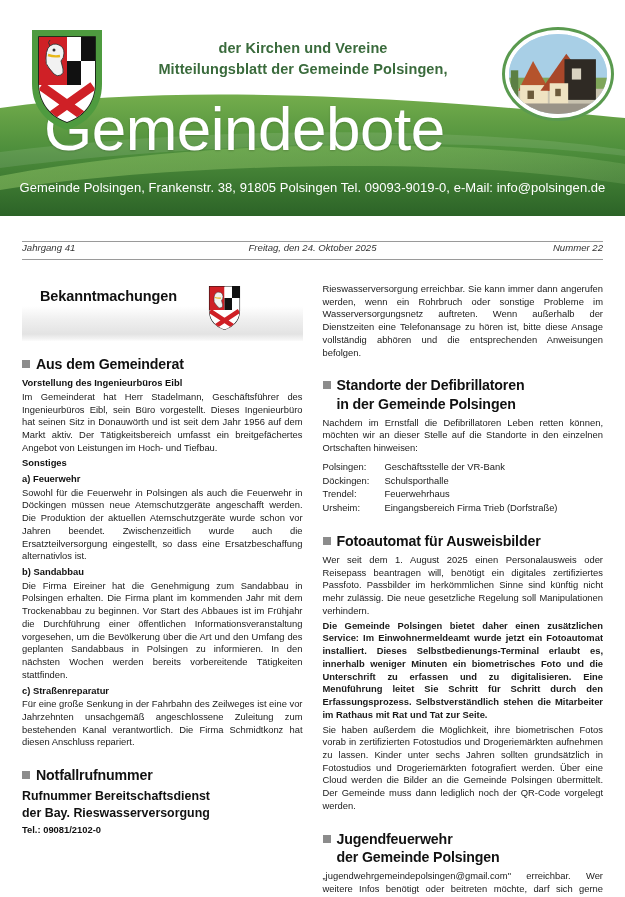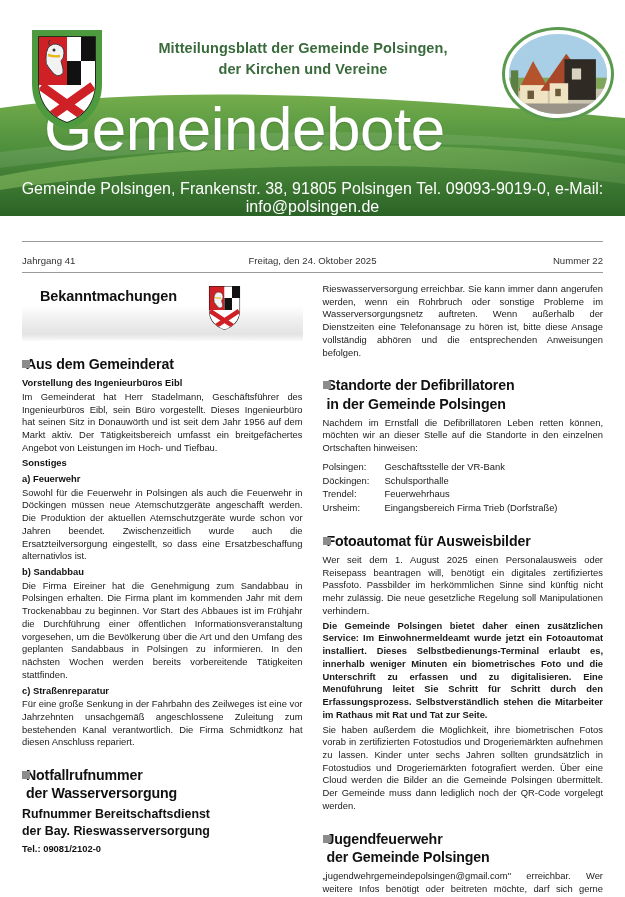--- a/index.html
+++ b/index.html
@@ -71,37 +71,38 @@
     font-weight: 400;
     color: #ffffff;
     letter-spacing: -0.5px;
     font-family: "Liberation Sans", sans-serif;
     text-shadow: 0 1px 2px rgba(0,0,0,0.18);
   }
   .banner-address {
     position: absolute;
     left: 0; right: 0; top: 88px;
     text-align: center;
-    font-size: 16px;
+    font-size: 13px;
     color: #ffffff;
     letter-spacing: 0.05px;
   }
 
   
   .issuebar {
     position: relative;
     margin: 0 22px;
-    padding: 13px 0 6px;
+    padding: 0 0 6px;
     border-top: 1px solid #9a9a9a;
     border-bottom: 1px solid #9a9a9a;
     display: flex;
     align-items: center;
     font-size: 9.6px;
     color: #333;
     margin-top: 9px;
+    font-style: italic;
   }
   .issuebar .left { flex: 1 1 0; text-align: left; }
   .issuebar .center { flex: 1 1 0; text-align: center; }
   .issuebar .right { flex: 1 1 0; text-align: right; }
 
   
   .columns {
     position: absolute;
     left: 0; top: 283px;
     width: 625px; height: 614px;
@@ -143,21 +144,21 @@
     z-index: 3;
   }
 
   h2.sec {
     font-size: 14.2px;
     font-weight: 700;
     line-height: 1.28;
     color: #111;
     margin: 0 0 4px 0;
     letter-spacing: -0.15px;
-    padding-left: 4px;
+    padding-left: 14px;
     position: relative;
   }
   h2.sec::before {
     content: "";
     position: absolute;
     left: 0; top: 5px;
     width: 8px; height: 8px;
     background: #8c8c8c;
   }
   h2.sec.spaced { margin-top: 17px; }
@@ -222,22 +223,22 @@
             <path d="M18 20 q5 -6 11 -3 q5 2 5 8 q0 5 -3 8 l2 8 q1 4 -2 6 q-4 2 -7 -1 l-5 -6 q-4 -4 -3 -10 q0 -6 2 -10 z" fill="#f2f2f2" stroke="#333" stroke-width="0.9"></path>
             <circle cx="24" cy="22" r="1.5" fill="#333"></circle>
             <path d="M18 27 q6 2 12 1" stroke="#e8b818" stroke-width="2.4" fill="none"></path>
             <path d="M20 18 q-3 -4 0 -6" stroke="#333" stroke-width="1" fill="none"></path>
           </g>
         </g>
       </svg>
     </div>
 
     <div class="mast-subtitle">
+      <div>der Kirchen und Vereine</div>
       <div>Mitteilungsblatt der Gemeinde Polsingen,</div>
-      <div>der Kirchen und Vereine</div>
     </div>
 
     <div class="photo-oval">
       <svg viewBox="0 0 106 88" xmlns="http://www.w3.org/2000/svg" preserveAspectRatio="xMidYMid slice">
         <rect width="106" height="88" fill="#a8cfe6"></rect>
         <rect y="56" width="106" height="32" fill="#c9c3b0"></rect>
         <rect y="48" width="106" height="12" fill="#7fa65a"></rect>
         <polygon points="10,62 26,30 44,62" fill="#b5532c"></polygon>
         <rect x="12" y="56" width="30" height="20" fill="#efe3c2"></rect>
         <polygon points="34,62 62,22 92,62" fill="#a8472a"></polygon>
@@ -316,21 +317,20 @@
     <h3 class="sub">Sonstiges</h3>
     <h3 class="sub">a) Feuerwehr</h3>
     <p class="body">Sowohl für die Feuerwehr in Polsingen als auch die Feuerwehr in Döckingen müssen neue Atemschutzgeräte angeschafft werden. Die Produktion der aktuellen Atemschutzgeräte wurde schon vor Jahren beendet. Zwischenzeitlich wurde auch die Ersatzteilversorgung eingestellt, so dass eine Ersatzbeschaffung alternativlos ist.</p>
     <h3 class="sub">b) Sandabbau</h3>
     <p class="body">Die Firma Eireiner hat die Genehmigung zum Sandabbau in Polsingen erhalten. Die Firma plant im kommenden Jahr mit dem Trockenabbau zu beginnen. Vor Start des Abbaues ist im Frühjahr die Durchführung einer öffentlichen Informationsveranstaltung vorgesehen, um die Bevölkerung über die Art und den Umfang des geplanten Sandabbaus in Polsingen zu informieren. In den nächsten Wochen werden bereits vorbereitende Tätigkeiten stattfinden.</p>
     <h3 class="sub">c) Straßenreparatur</h3>
     <p class="body">Für eine große Senkung in der Fahrbahn des Zeilweges ist eine vor Jahrzehnten unsachgemäß angeschlossene Zuleitung zum bestehenden Kanal verantwortlich. Die Firma Schmidtkonz hat diesen Anschluss repariert.</p>
 
     <h2 class="sec spaced">
       <span>Notfallrufnummer</span><br>
-      <span style="padding-left:0">der Wasserversorgung</span>
     </h2>
     <h3 class="subbig">
       <span>Rufnummer Bereitschaftsdienst</span><br>
       <span>der Bay. Rieswasserversorgung</span>
     </h3>
     <h3 class="sub">Tel.: 09081/2102-0</h3>
 
   </div>
 
   <div class="col">

